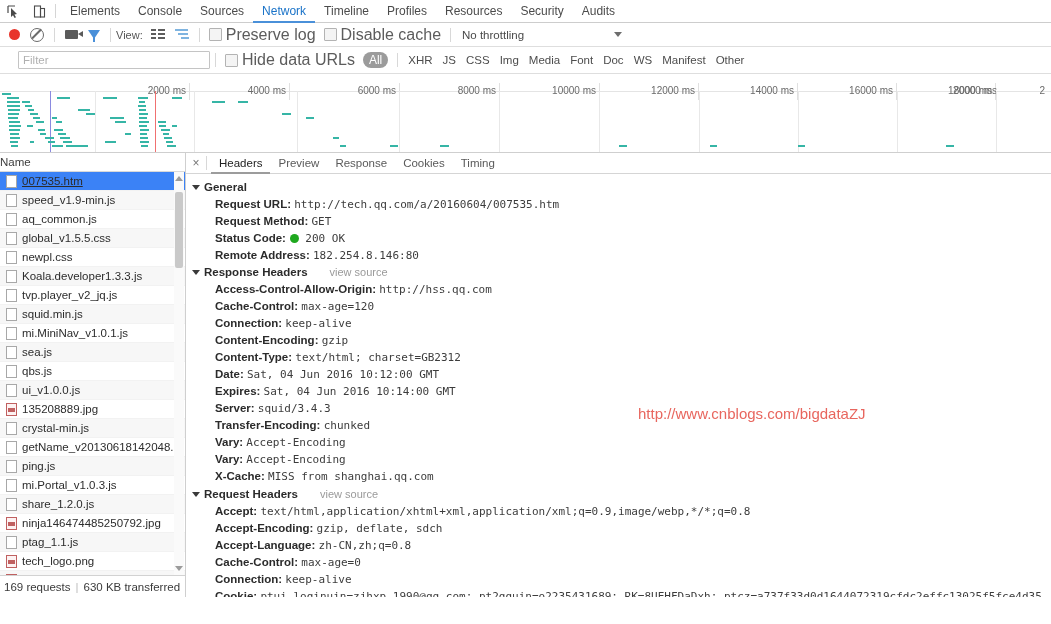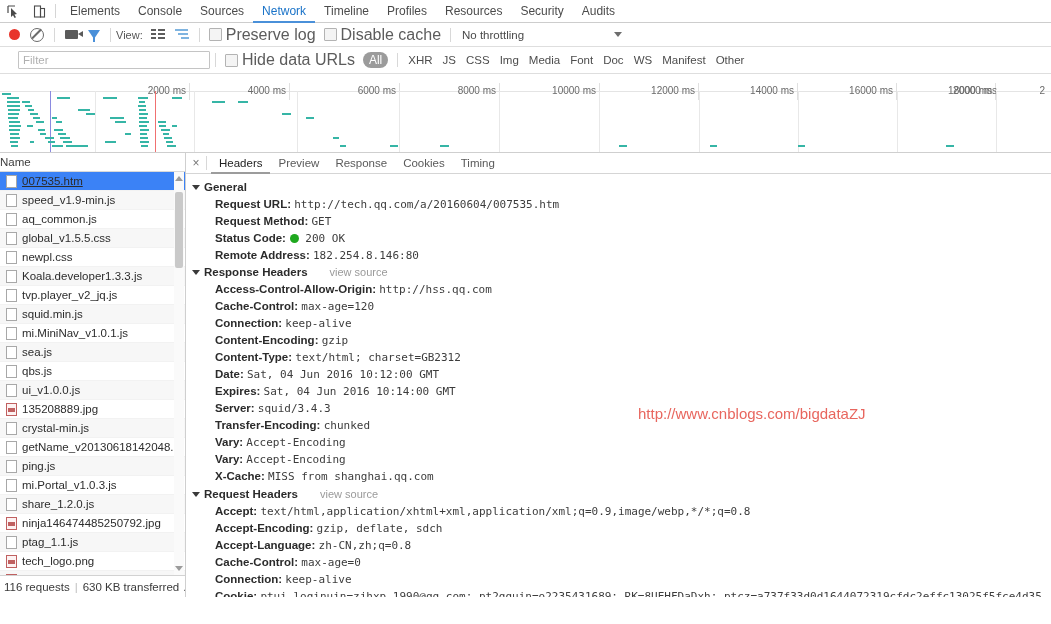--- a/index.html
+++ b/index.html
@@ -763,21 +763,21 @@
           <span class="ficon img"></span>
           <span>134170850.jpg</span>
         </div>
       <div id="vscroll">
         <div class="sc-arrow" id="sc-up"></div>
         <div id="vthumb"></div>
         <div class="sc-arrow" id="sc-dn"></div>
       </div>
     </div>
     <div id="statusbar">
-      <span>116 requests</span>
+      <span>169 requests</span>
       <span class="sb-sep">|</span>
       <span>630 KB transferred</span>
       <span style="margin-left:4px">...</span>
     </div>
   </div>
 
   <div id="details">
     <div id="dtabs">
       <div id="dclose">×</div>
       <div class="dtab-sep"></div>

